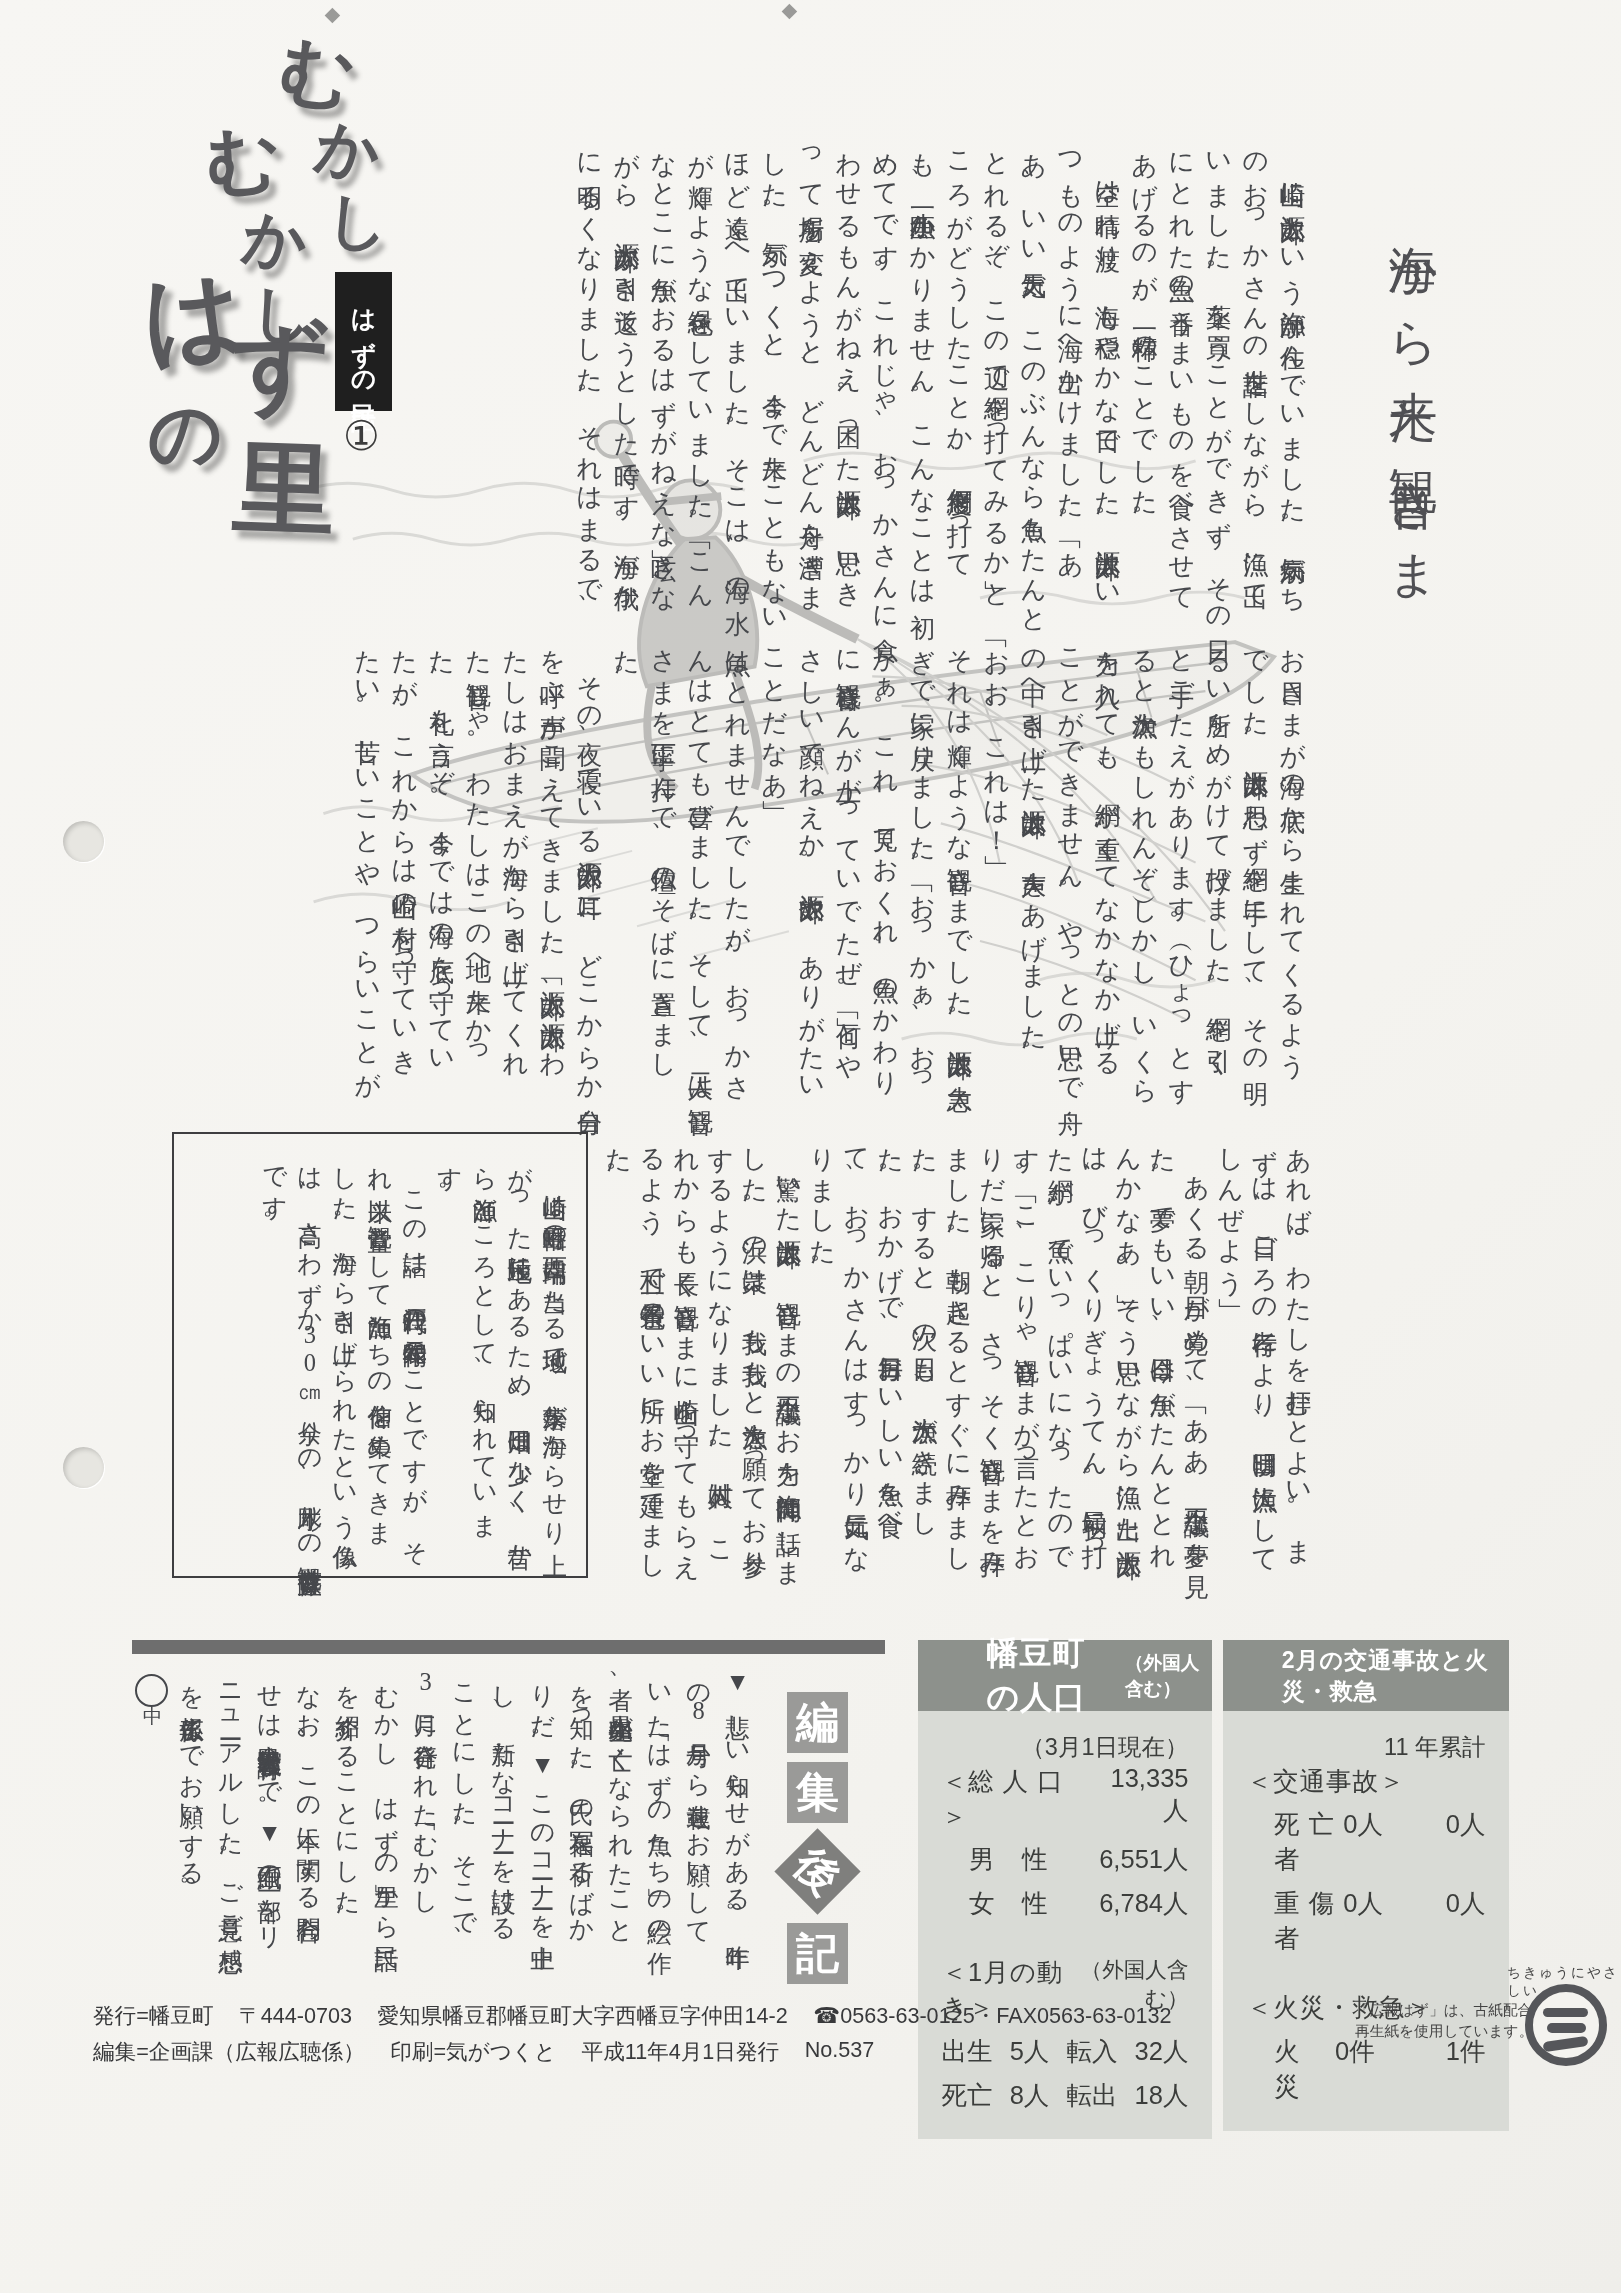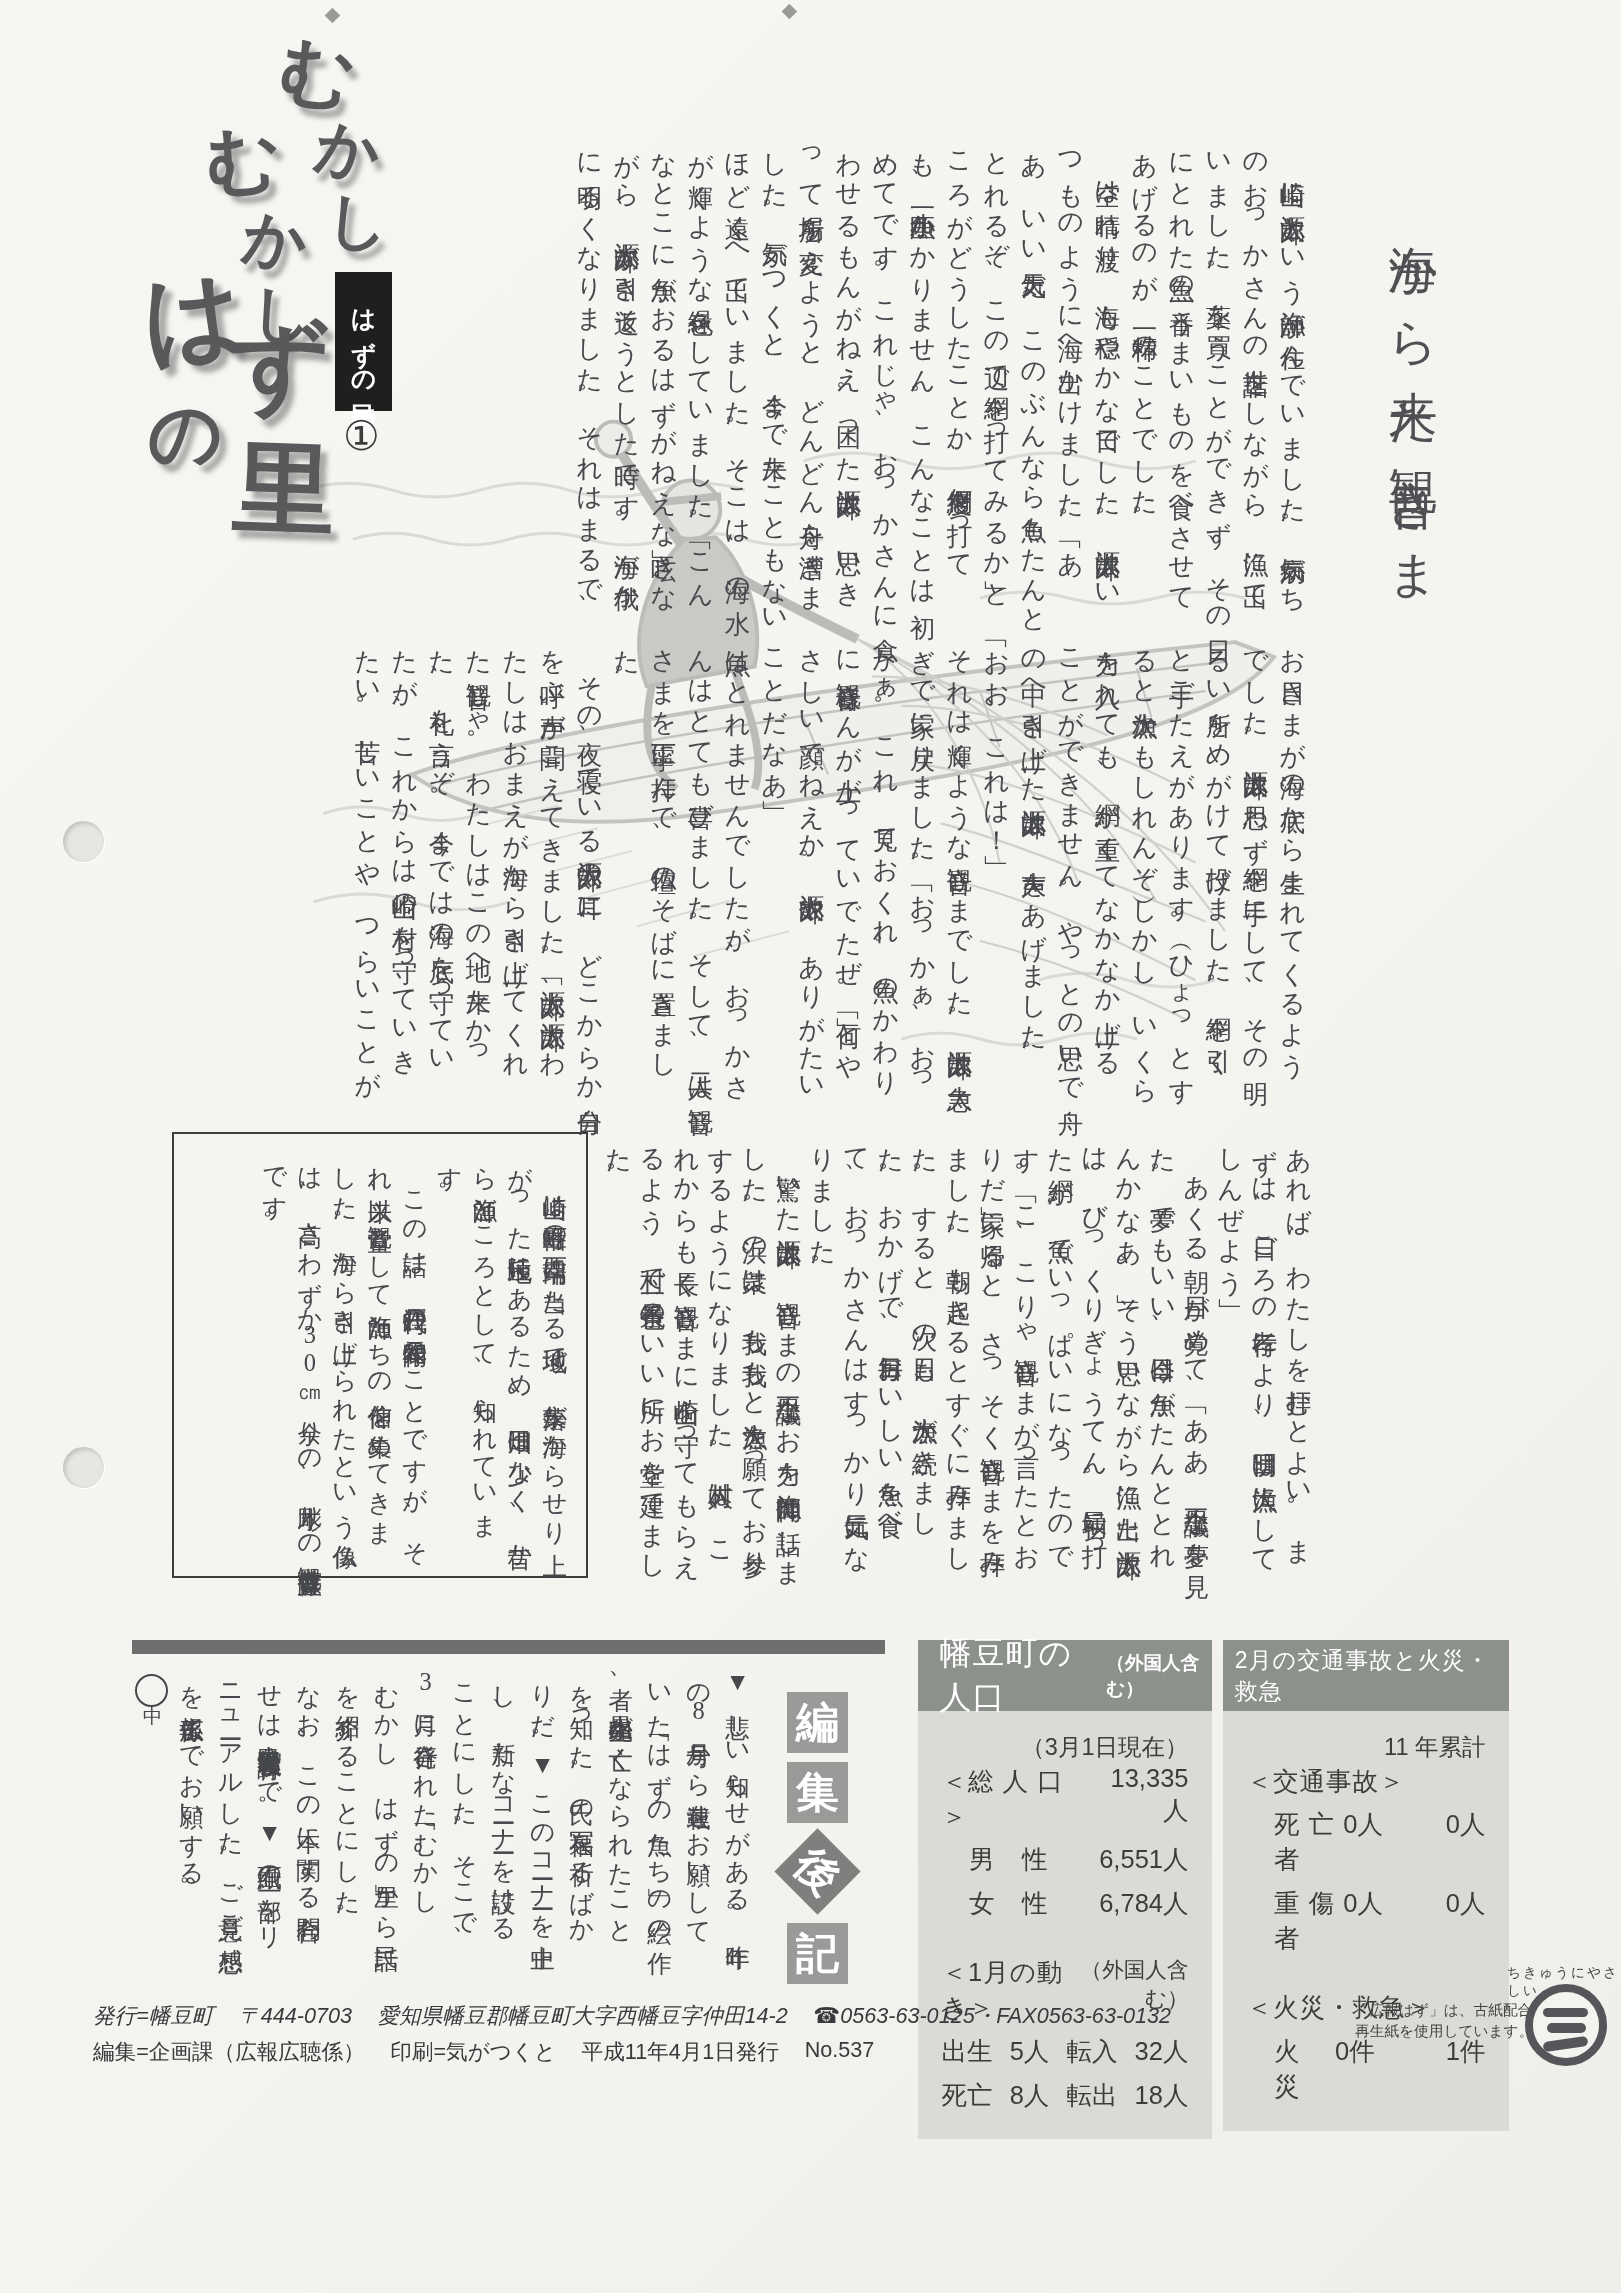--- a/index.html
+++ b/index.html
@@ -43,21 +43,21 @@
             font-family:"Liberation Sans","DejaVu Sans",sans-serif;font-weight:bold;font-size:43px;}
   .ed-block.diamond{transform:rotate(45deg);background:#7f7f7d;}
   .ed-body{left:169px;top:1668px;width:588px;height:286px;font-size:24.5px;line-height:39px;
            text-orientation:upright;letter-spacing:1px;color:#45474b;}
   .seal{display:inline-block;border:2px solid #45474b;border-radius:50%;
         width:29px;height:29px;line-height:27.4px;text-align:center;font-size:19.6px;margin-top:5.9px;}
   
   .stat-table{position:absolute;top:1640px;font-family:"Liberation Sans","DejaVu Sans",sans-serif;}
   .stat-table .thead{height:71px;background:#8d918c;color:#fff;display:flex;
                      align-items:center;padding-left:21.6px;}
-  .stat-table .thead .t{font-size:32px;font-weight:normal;letter-spacing:1px;}
+  .stat-table .thead .t{font-size:32px;font-weight:bold;letter-spacing:1px;margin-left:47px;}
   .stat-table .thead .tn{font-size:18.6px;font-weight:bold;margin-left:5.9px;}
   .stat-table .tbody{background:#d9dbd6;padding:19.6px 23.5px 17.6px 23.5px;color:#3b3d3b;font-size:25.5px;}
   .trow{display:flex;justify-content:space-between;margin-bottom:8.8px;}
   .trow .lbl{letter-spacing:1px;}
   .trow .lbl.ind{padding-left:27.4px;}
   .trow .val{text-align:right;}
   .trow .val2{width:196px;display:flex;justify-content:space-between;}
   .tnote{text-align:right;font-size:23.5px;margin-bottom:1px;}
   .tgap{height:25.5px;}
   .m4{display:flex;justify-content:space-between;margin-bottom:8.8px;gap:16px;}
@@ -242,21 +242,21 @@
       <div class="trow">
         <span class="lbl ind">火　災</span>
         <span class="val2">
             <span>0件</span>
             <span>1件</span>
           </span>
       </div>
     </div>
   </div>
 
-  <div class="footer-line" style="top:2001px;font-style:italic;">
+  <div class="footer-line" style="top:2001px;">
     <span>発行=幡豆町</span>
     <span>〒444-0703</span>
     <span>愛知県幡豆郡幡豆町大字西幡豆字仲田14-2</span>
     <span>☎0563-63-0125・FAX0563-63-0132</span>
   </div>
   <div class="footer-line" style="top:2037px;">
     <span>編集=企画課（広報広聴係）</span>
     <span>印刷=気がつくと</span>
     <span>平成11年4月1日発行</span>
     <span>No.537</span>

